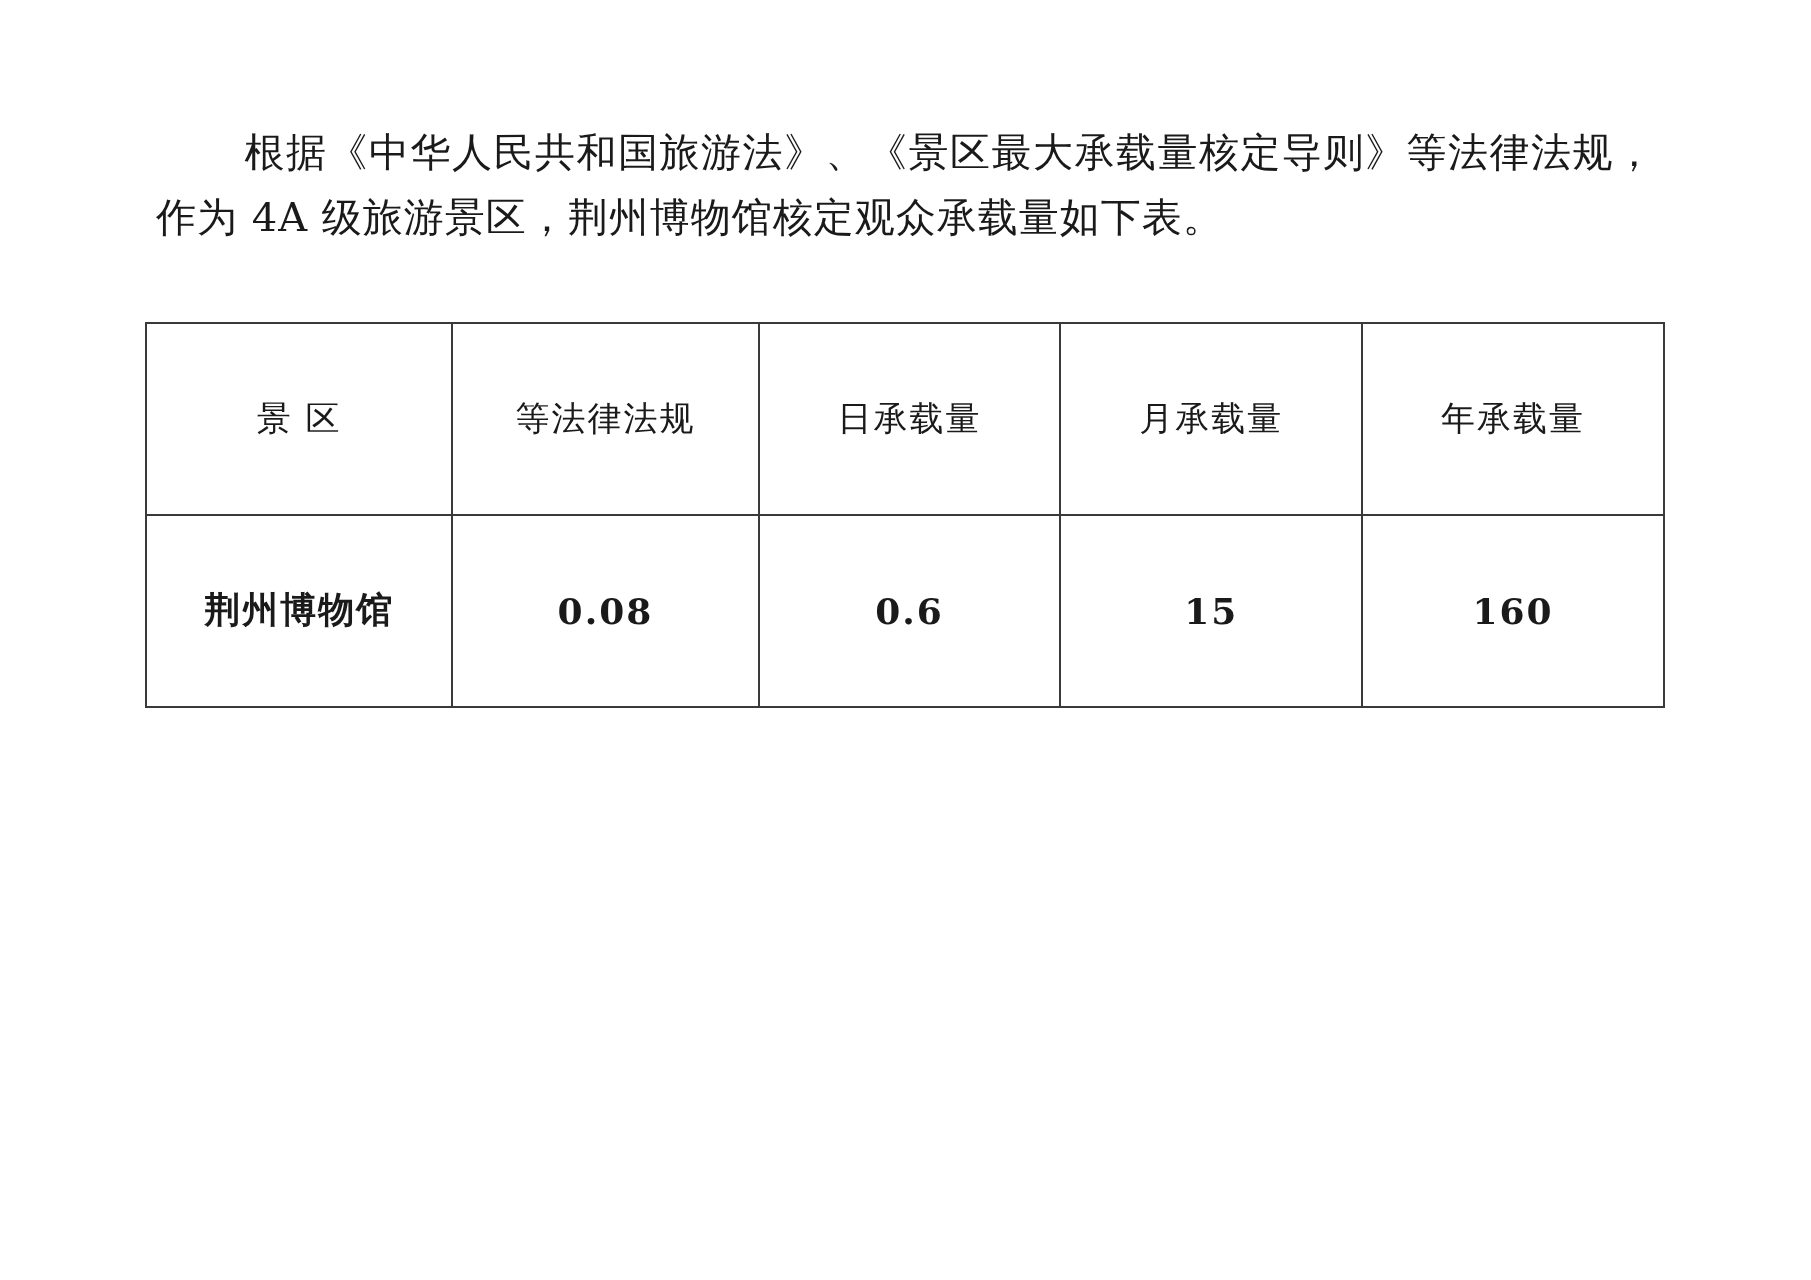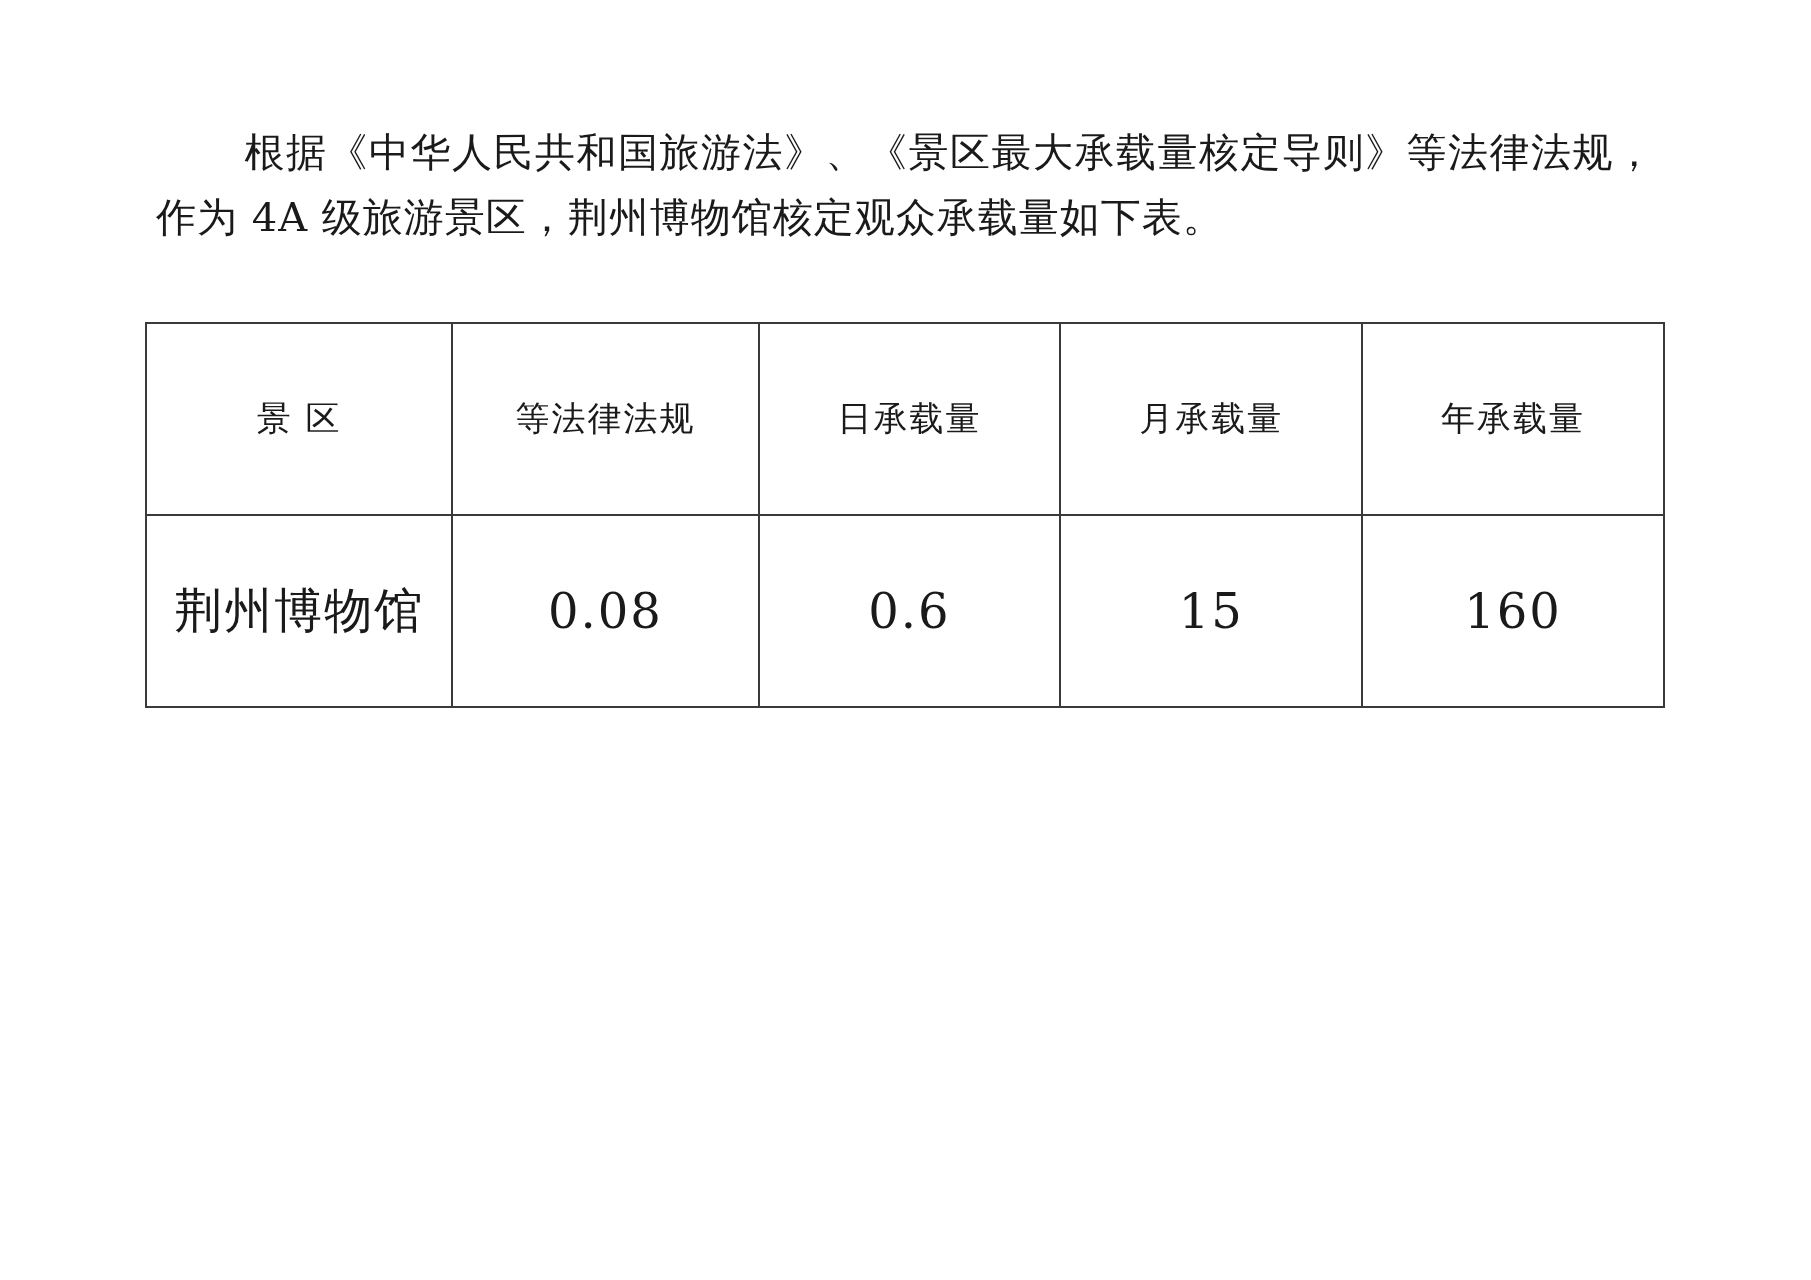--- a/index.html
+++ b/index.html
@@ -54,21 +54,22 @@
     text-align: center;
     vertical-align: middle;
     font-size: 34px;
     letter-spacing: 2px;
   }
   table.capacity tr.header-row td {
     height: 188px;
   }
   table.capacity tr.data-row td {
     height: 188px;
-    font-size: 48px;
+    font-size: 36px;
+    font-weight: bold;
   }
   table.capacity td.num {
     font-family: "DejaVu Serif", "Liberation Serif", serif;
     letter-spacing: 2px;
   }
   .unit-note {
     margin-top: 14px;
     width: 1520px;
     margin-left: -5px;
     text-align: right;

